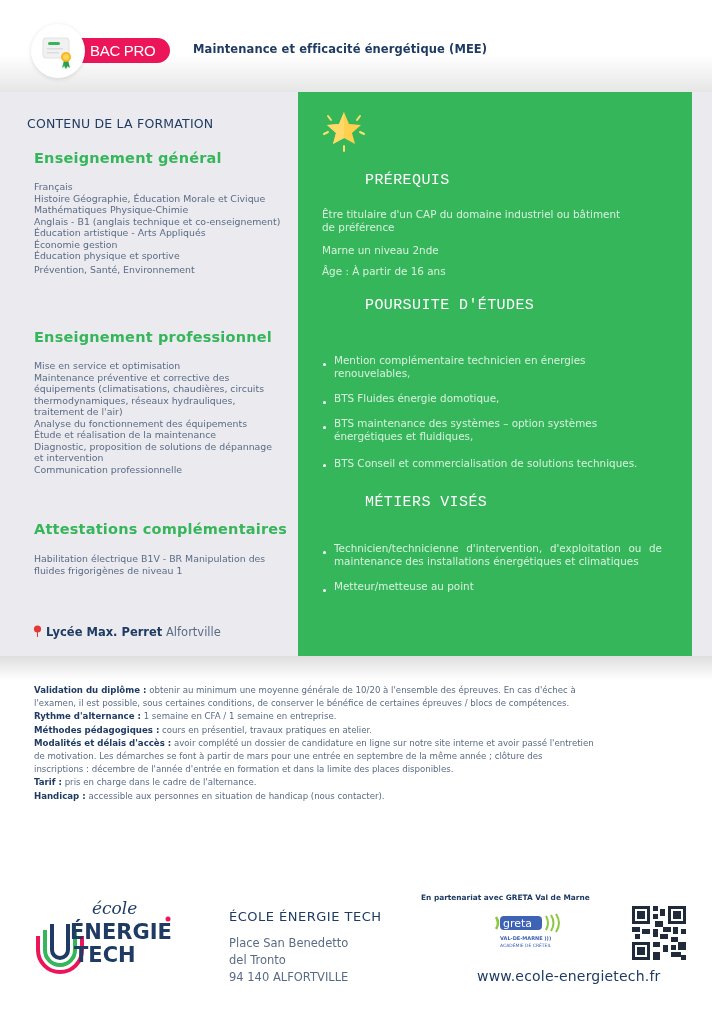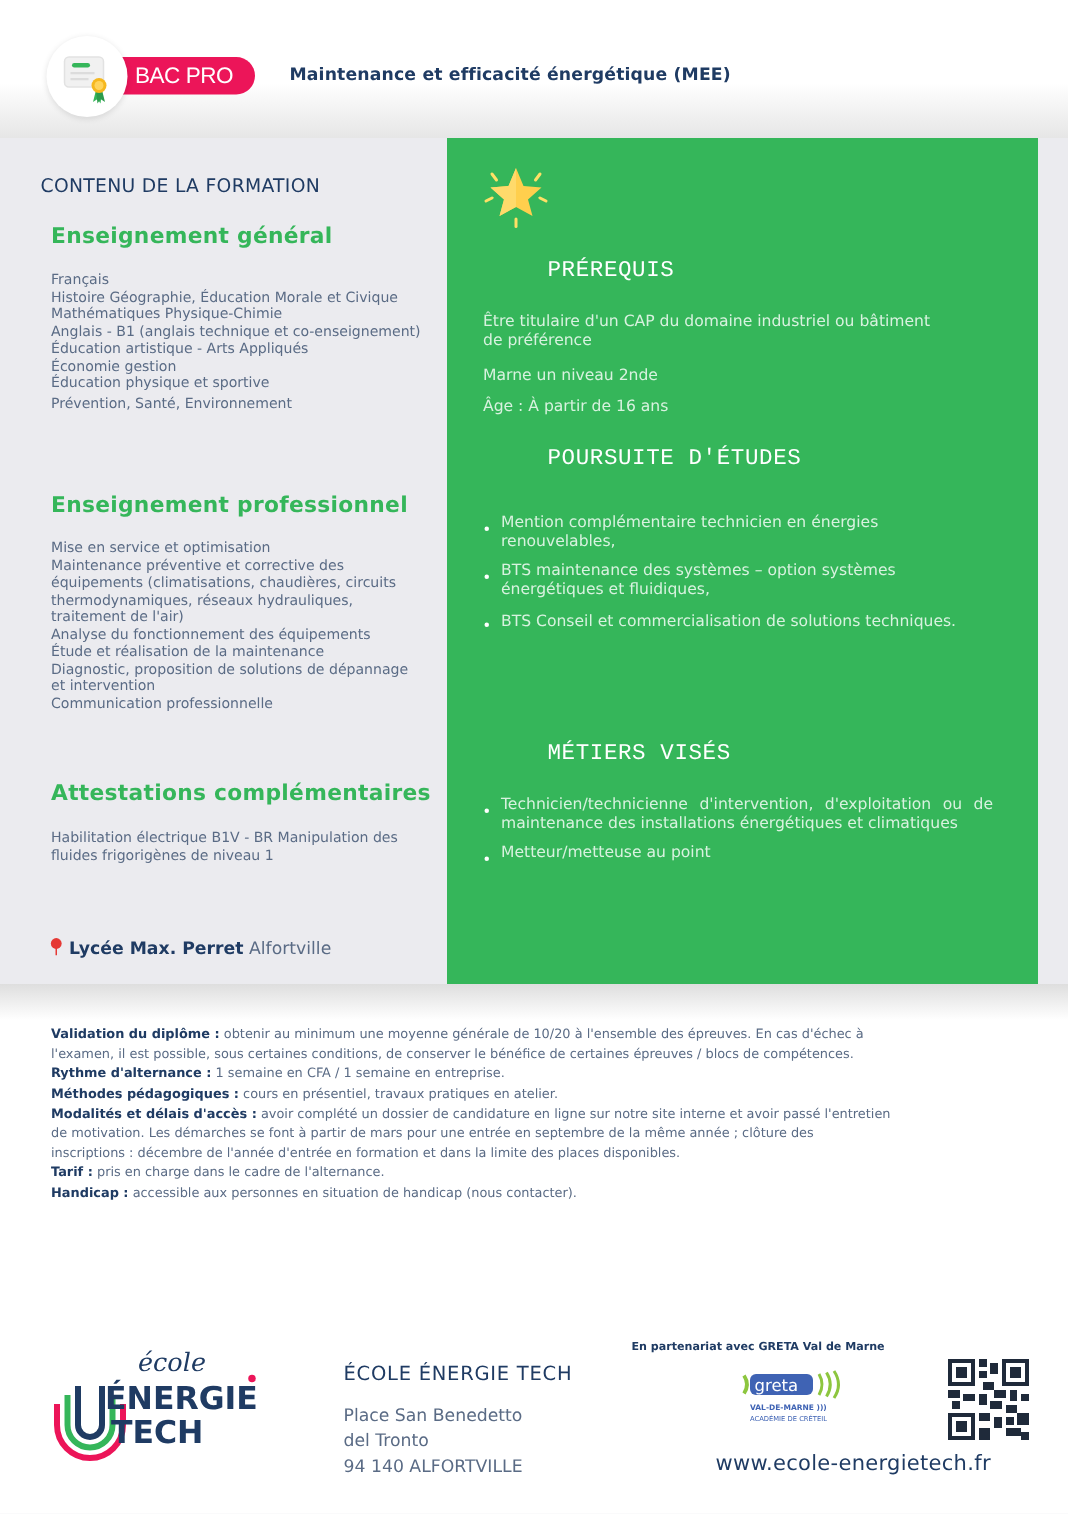--- a/index.html
+++ b/index.html
@@ -34,21 +34,21 @@
   .location b { font-weight: bold; }
   .location .city { color: #5a6b85; }
   .pin { display: inline-block; width: 9px; height: 12px; vertical-align: -1px; margin-right: 4px; }
 
   
   .star { position: absolute; left: 322px; top: 108px; width: 44px; height: 44px; }
   .g-title { position: absolute; left: 322px; font-family: Liberation Mono, monospace; font-size: 15px;
              color: #ffffff; letter-spacing: 0.4px; margin-left: 43px; }
   .g-text { position: absolute; left: 322px; width: 340px; font-size: 10.4px; line-height: 13px; color: #d8f2df; }
   .g-list { position: absolute; left: 322px; width: 340px; color: #d8f2df; font-size: 10.4px; line-height: 13px; }
-  .g-list .li { position: relative; padding-left: 12px; margin-bottom: 6px; }
+  .g-list .li { position: relative; padding-left: 12px; margin-bottom: 6px; margin-top: 12px; }
   .g-list .li::before { content: ""; position: absolute; left: 1px; top: 9px; width: 3px; height: 3px; border-radius: 50%; background: #ffffff; }
   .g-list.just .li { text-align: justify; }
 
   
   .info { position: absolute; left: 34px; top: 684px; width: 560px; font-size: 8.6px; line-height: 13.2px; color: #5a6b85; }
   .info b { color: #1f3b63; font-weight: bold; }
 
   
   .logo { position: absolute; left: 32px; top: 896px; width: 150px; height: 80px; }
   .school-name { position: absolute; left: 229px; top: 909px; font-size: 13px; color: #1f3b63; letter-spacing: 0.5px; }
@@ -134,20 +134,21 @@
 </svg>
 
 <div class="g-title" style="top:172px">PRÉREQUIS</div>
 <div class="g-text" style="top:208px; width:300px">Être titulaire d'un CAP du domaine industriel ou bâtiment de préférence</div>
 <div class="g-text" style="top:244px">Marne un niveau 2nde</div>
 <div class="g-text" style="top:265px">Âge : À partir de 16 ans</div>
 
 <div class="g-title" style="top:297px">POURSUITE D'ÉTUDES</div>
 <div class="g-list" style="top:342px">
   <div class="li">Mention complémentaire technicien en énergies renouvelables,</div>
+  <div class="li">BTS Fluides énergie domotique,</div>
   <div class="li">BTS maintenance des systèmes – option systèmes énergétiques et fluidiques,</div>
   <div class="li" style="line-height:16px">BTS Conseil et commercialisation de solutions techniques.</div>
 </div>
 
 <div class="g-title" style="top:494px">MÉTIERS VISÉS</div>
 <div class="g-list just" style="top:530px">
   <div class="li">Technicien/technicienne d'intervention, d'exploitation ou de maintenance des installations énergétiques et climatiques</div>
   <div class="li">Metteur/metteuse au point</div>
 </div>
 

